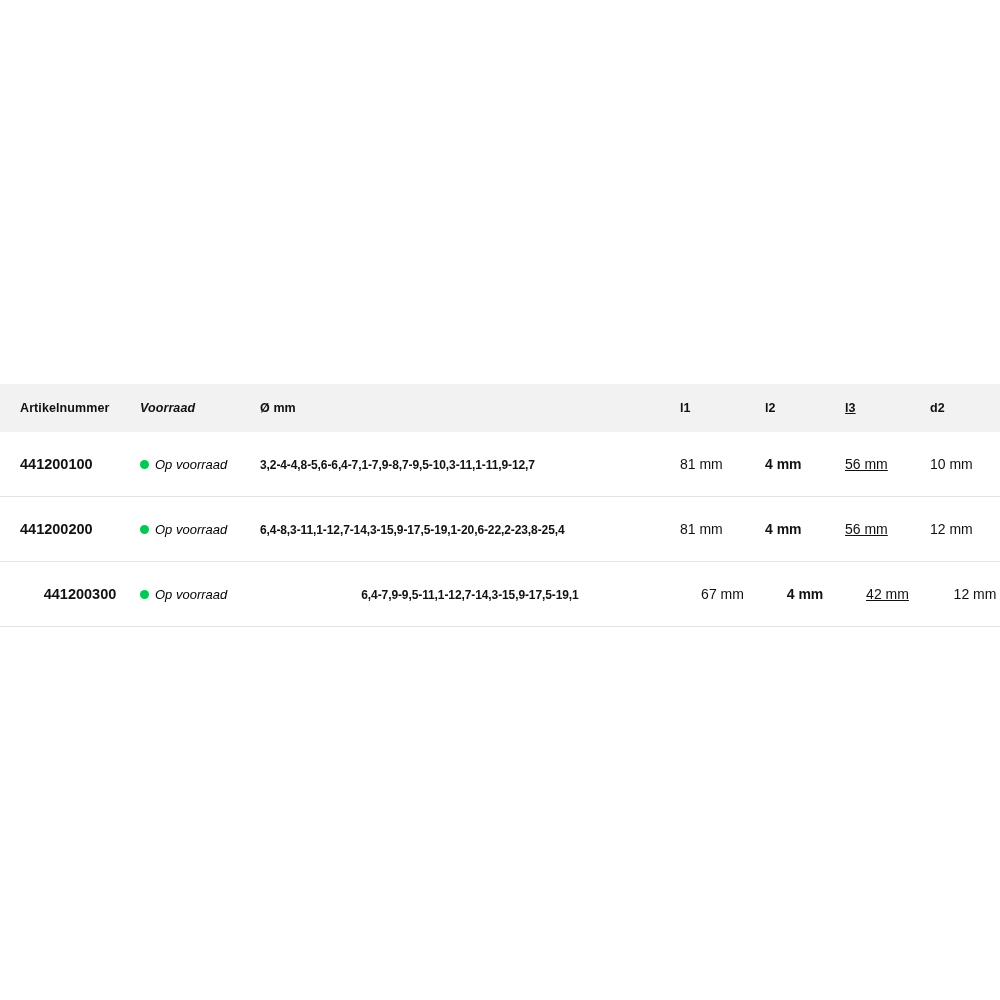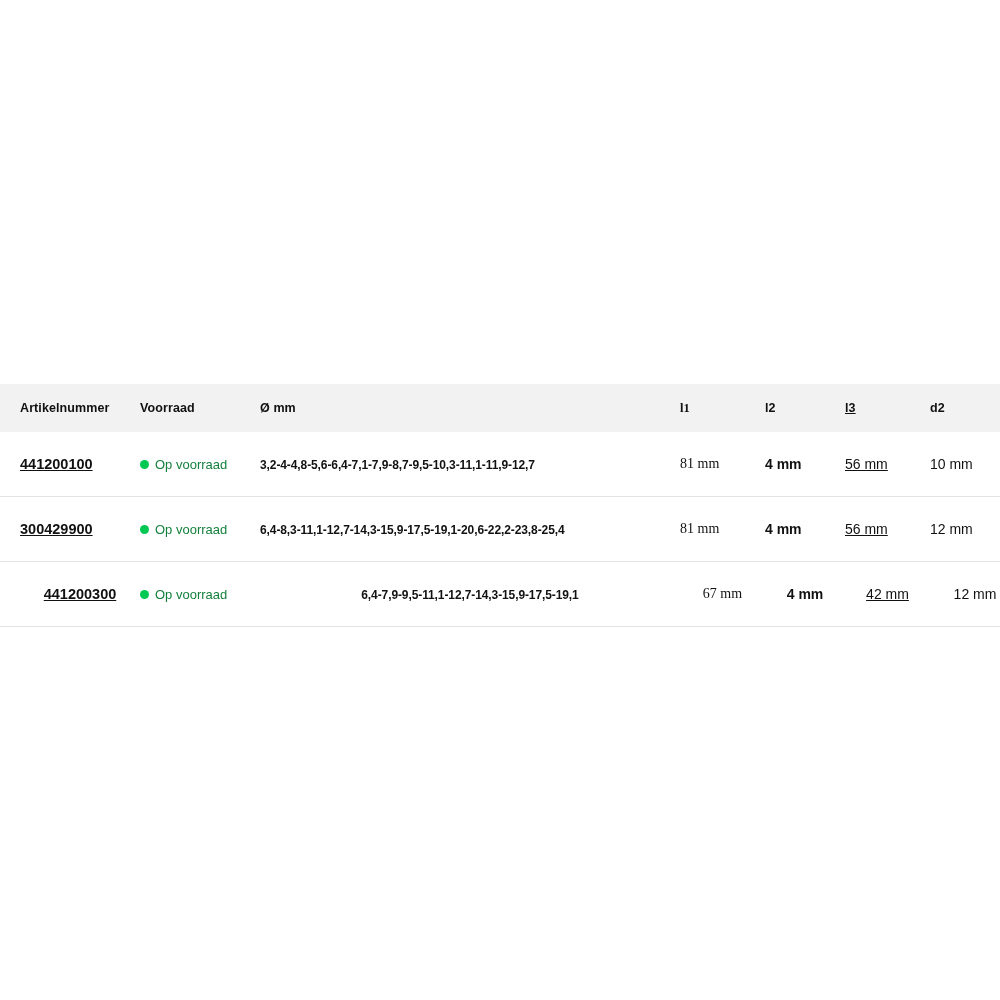--- a/index.html
+++ b/index.html
@@ -57,53 +57,52 @@
     white-space: nowrap;
   }
 
   table.product-table tbody tr:last-child td {
     border-bottom: 1px solid #e3e3e3;
     text-align: center;
   }
 
   
   .col-art   { width: 120px; padding-left: 20px !important; }
-  .col-stock { width: 120px; }
+  .col-stock { width: 120px; font-style: italic; }
   .col-dia   { width: 420px; }
-  .col-l1    { width: 85px; font-family: Liberation Serif, serif; }
+  .col-l1    { width: 85px; }
   .col-l2    { width: 80px; font-weight: bold; }
   .col-l3    { width: 85px; text-decoration: underline; }
   .col-d2    { width: 90px; }
 
   thead th.col-art { padding-left: 20px !important; }
 
   .artnr {
     font-weight: 700;
     font-size: 14.5px;
-    text-decoration: underline;
   }
 
   .stock-cell {
     display: flex;
     align-items: center;
     gap: 6px;
   }
 
   .stock-dot {
     display: inline-block;
     width: 9px;
     height: 9px;
     border-radius: 50%;
     background: #00c853;
     flex: 0 0 auto;
   }
 
   .stock-label {
     font-size: 13px;
-    color: #15803d;
+    color: #000000;
   }
 
   .dia-text {
     font-size: 12px;
     letter-spacing: -0.1px;
     font-weight: bold;
   }
 </style>
 </head>
 <body>
@@ -139,21 +138,21 @@
             <span class="dia-text">3,2-4-4,8-5,6-6,4-7,1-7,9-8,7-9,5-10,3-11,1-11,9-12,7</span>
           </td>
           <td class="col-l1">81 mm</td>
           <td class="col-l2">4 mm</td>
           <td class="col-l3">56 mm</td>
           <td class="col-d2">10 mm</td>
         </tr>
 
         <tr>
           <td class="col-art">
-            <span class="artnr">300429900</span>
+            <span class="artnr">441200200</span>
           </td>
           <td class="col-stock">
             <span class="stock-cell">
               <span class="stock-dot" style="background: rgb(0, 200, 83);"></span>
               <span class="stock-label">Op voorraad</span>
             </span>
           </td>
           <td class="col-dia">
             <span class="dia-text">6,4-8,3-11,1-12,7-14,3-15,9-17,5-19,1-20,6-22,2-23,8-25,4</span>
           </td>

